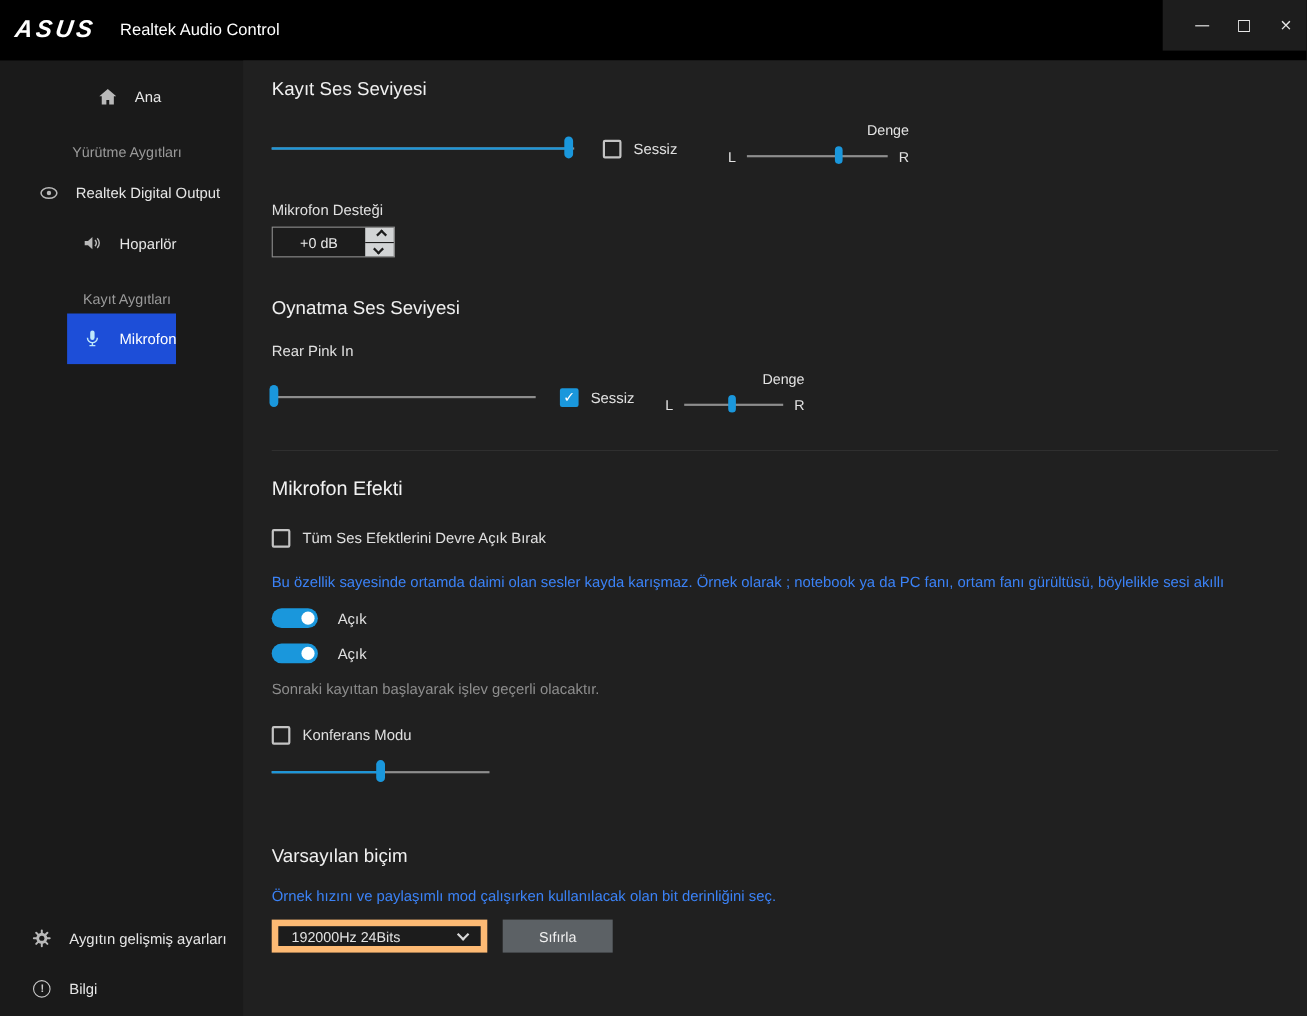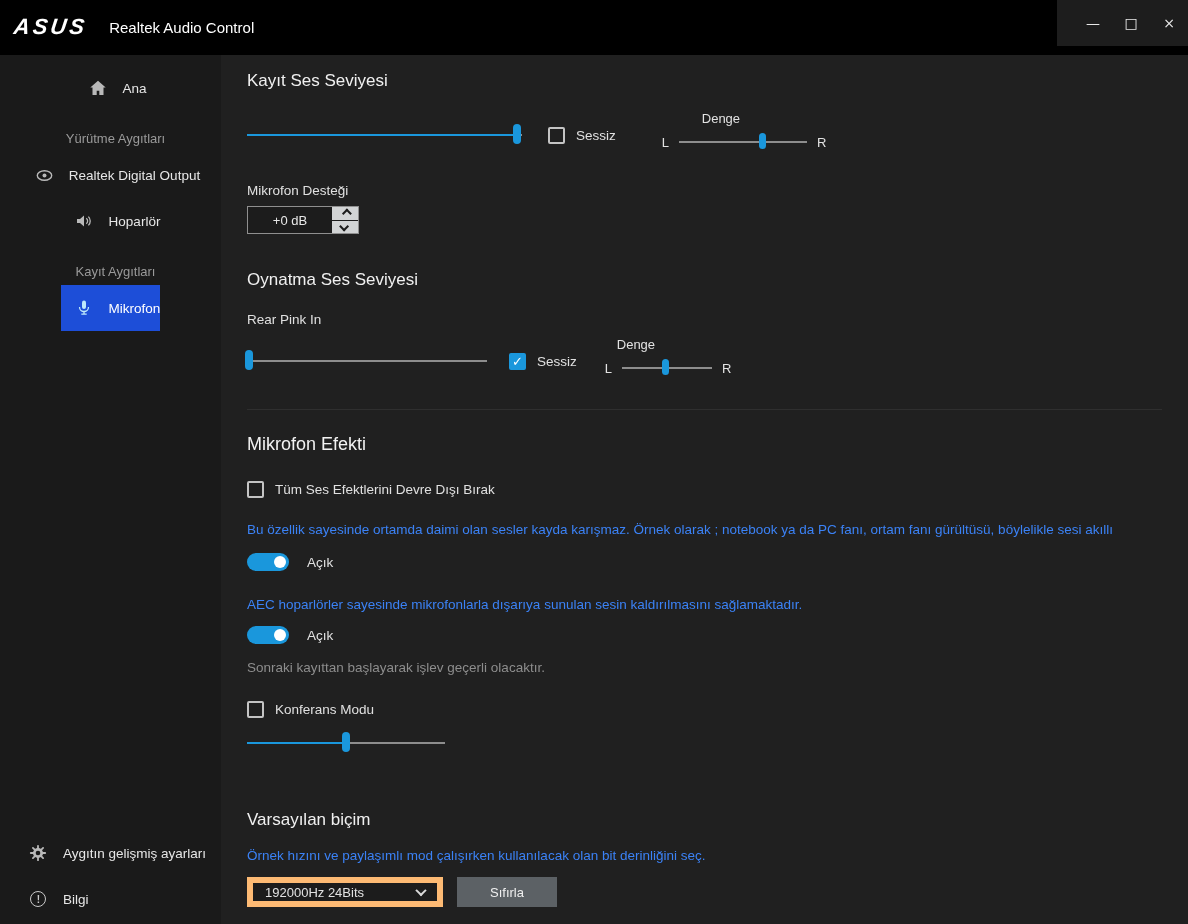--- a/index.html
+++ b/index.html
@@ -79,21 +79,21 @@
     position:absolute; right:-4px; top:1px; width:8px; height:20px;
     margin-top:-11px; border-radius:4px; background:#1a97dc; cursor:grab;
   }
   .slider.w275 { width:275px; } .slider.w240 { width:240px; } .slider.w198 { width:198px; }
   .slider.balance { height:18px; }
   .slider.balance .fill { background:transparent; }
   .slider.balance .thumb { width:7px; height:16px; margin-top:-9px; border-radius:3.5px; }
   .slider.bw128 { width:128px; } .slider.bw90 { width:90px; }
 
   .balance-group { display:flex; flex-direction:column; gap:7px; transform:translateY(-4px); }
-  .balance-label { padding-left:40px; font-size:13px; color:#e2e2e2; }
+  .balance-label { padding-left:40px; font-size:13px; color:#e2e2e2;text-align:right; }
   .balance-row { display:flex; align-items:center; gap:10px; font-size:13px; color:#e2e2e2; }
 
   
   .check-row { display:flex; align-items:center; gap:11px; cursor:pointer; }
   .checkbox {
     width:17px; height:17px; border:2px solid #c4c4c4; border-radius:2px;
     background:transparent; display:flex; align-items:center; justify-content:center;
     flex:0 0 17px;
   }
   .checkbox.checked { background:#1a97dc; border-color:#1a97dc; }
@@ -307,33 +307,32 @@
           </div>
         </div>
       </div>
 
       <hr class="divider">
 
       <h2 class="h-effects mt24">Mikrofon Efekti</h2>
 
       <div class="check-row mt26">
         <span class="checkbox"></span>
-        <span class="lbl">Tüm Ses Efektlerini Devre Dışı Bırak</span>
+        <span class="lbl">Tüm Ses Efektlerini Devre Açık Bırak</span>
       </div>
 
       <p class="para mt24">Bu özellik sayesinde ortamda daimi olan sesler kayda karışmaz. Örnek olarak ; notebook ya da PC fanı, ortam fanı gürültüsü, böylelikle sesi akıllı</p>
 
       <div class="toggle-row mt16">
         <div class="toggle">
             <div class="knob"></div>
           </div>
         <span class="lbl">Açık</span>
       </div>
 
-      <p class="para mt26">AEC hoparlörler sayesinde mikrofonlarla dışarıya sunulan sesin kaldırılmasını sağlamaktadır.</p>
 
       <div class="toggle-row mt14">
         <div class="toggle">
             <div class="knob"></div>
           </div>
         <span class="lbl">Açık</span>
       </div>
 
       <p class="note mt16">Sonraki kayıttan başlayarak işlev geçerli olacaktır.</p>
 

